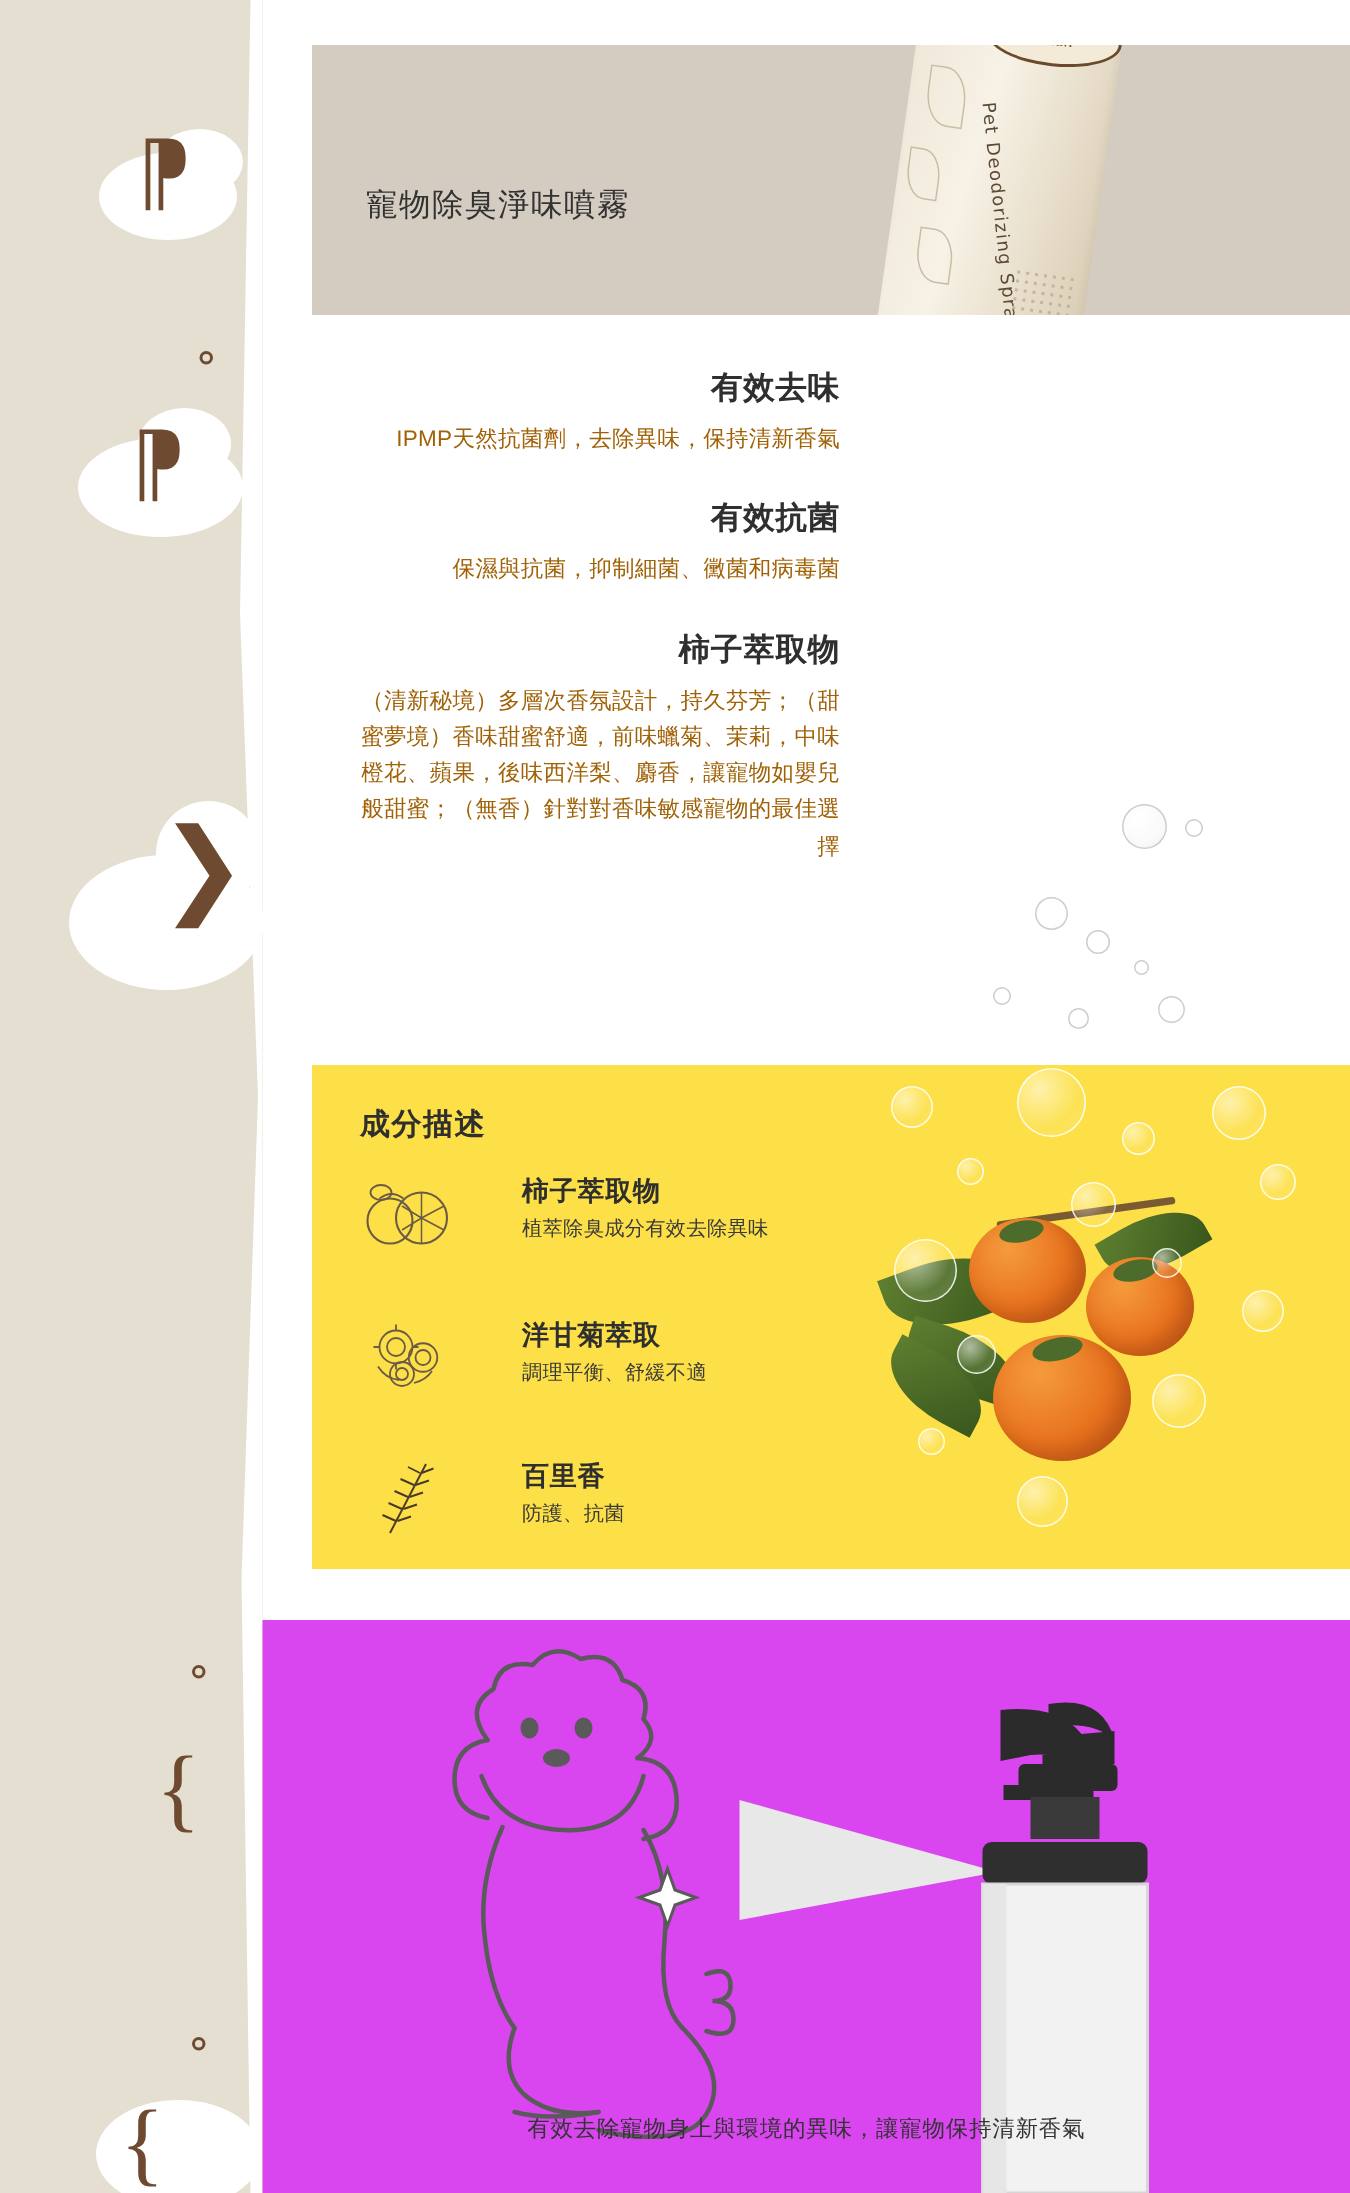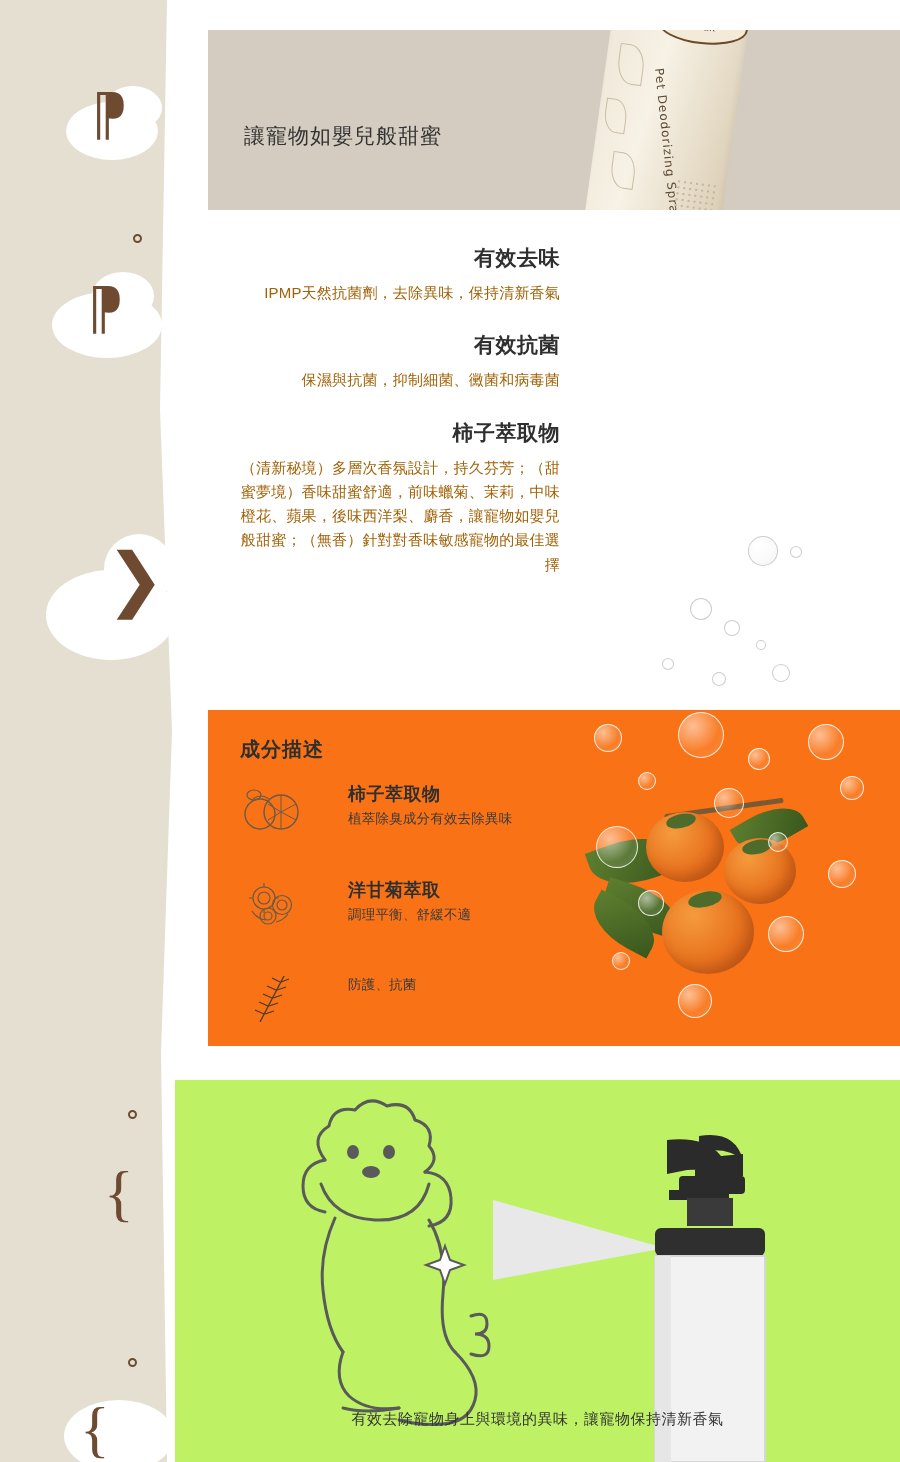--- a/index.html
+++ b/index.html
@@ -120,21 +120,21 @@
   }
   .feat p {
     font-size: 15px; color: #a16207; line-height: 1.62;
     letter-spacing: .2px;
   }
 
   
   .ingredients {
     position: absolute; left: 208px; top: 710px;
     width: 692px; height: 336px;
-    background: #f97316;
+    background: #fde047;
     overflow: hidden;
   }
   .ing-title {
     position: absolute; left: 32px; top: 26px;
     font-size: 20px; font-weight: 700; color: #2f2f2f;
     letter-spacing: 1px;
   }
   .ing-row { position: absolute; left: 32px; width: 360px; }
   .ing-row .ico {
     position: absolute; left: 0; top: 0;
@@ -178,21 +178,21 @@
     position: absolute;
     border-radius: 50%;
     border: 1.5px solid rgba(255,255,255,.85);
     background: radial-gradient(circle at 32% 30%, rgba(255,255,255,.55), rgba(255,255,255,.08) 60%, rgba(255,255,255,.18));
   }
 
   
   .bottom {
     position: absolute; left: 175px; top: 1080px;
     width: 725px; height: 382px;
-    background: #bef264;
+    background: #d946ef;
   }
   .caption {
     position: absolute;
     left: 0; right: 0; top: 330px;
     text-align: center;
     font-size: 15px; color: #333; letter-spacing: .5px;
   }
   svg { display: block; }
 </style>
 </head>
@@ -220,21 +220,21 @@
     <div class="dot" style="left:128px; top:1358px; width:9px; height:9px;"></div>
 
     <div class="wave" style="
       background:#ffffff;
       border-radius: 0;
       right:0; width:20px;
       clip-path: polygon(60% 0, 100% 0, 100% 100%, 60% 100%, 30% 72%, 85% 50%, 25% 28%);"></div>
   </div>
 
   <div class="header">
-    <div class="header-title-zh">讓寵物如嬰兒般甜蜜</div>
+    <div class="header-title-zh">寵物除臭淨味噴霧</div>
 
     <div class="bottle">
       <div class="bottle-label">Baan</div>
       <div class="bottle-text">Pet Deodorizing Spray</div>
       <div class="bottle-leaf" style="left:12px; top:52px; width:26px; height:40px;"></div>
       <div class="bottle-leaf" style="left:6px; top:108px; width:22px; height:34px;"></div>
       <div class="bottle-leaf" style="left:20px; top:160px; width:24px; height:36px;"></div>
       <div class="bottle-dots"></div>
     </div>
   </div>
@@ -301,20 +301,21 @@
             <path d="M44 4 L20 50"></path>
             <path d="M41 10 l8 -3 M40 10 l-8 -4"></path>
             <path d="M37 18 l9 -3 M36 18 l-9 -4"></path>
             <path d="M33 26 l9 -3 M32 26 l-9 -4"></path>
             <path d="M29 34 l9 -3 M28 34 l-9 -4"></path>
             <path d="M25 42 l9 -3 M24 42 l-9 -4"></path>
           </g>
         </svg>
       </div>
       <div class="txt">
+        <div class="name">百里香</div>
         <div class="desc">防護、抗菌</div>
       </div>
     </div>
 
     <div class="persimmon">
       <div class="pers-branch" style="left:80px; top:26px; width:120px; height:5px; transform:rotate(-8deg);"></div>
       <div class="pers-leaf" style="left:6px; top:58px; width:86px; height:46px; transform:rotate(-20deg);"></div>
       <div class="pers-leaf" style="left:18px; top:108px; width:78px; height:40px; transform:rotate(18deg);"></div>
       <div class="pers-leaf" style="left:150px; top:30px; width:70px; height:36px; transform:rotate(-30deg);"></div>
       <div class="pers-fruit" style="left:62px; top:32px; width:78px; height:70px;"></div>

